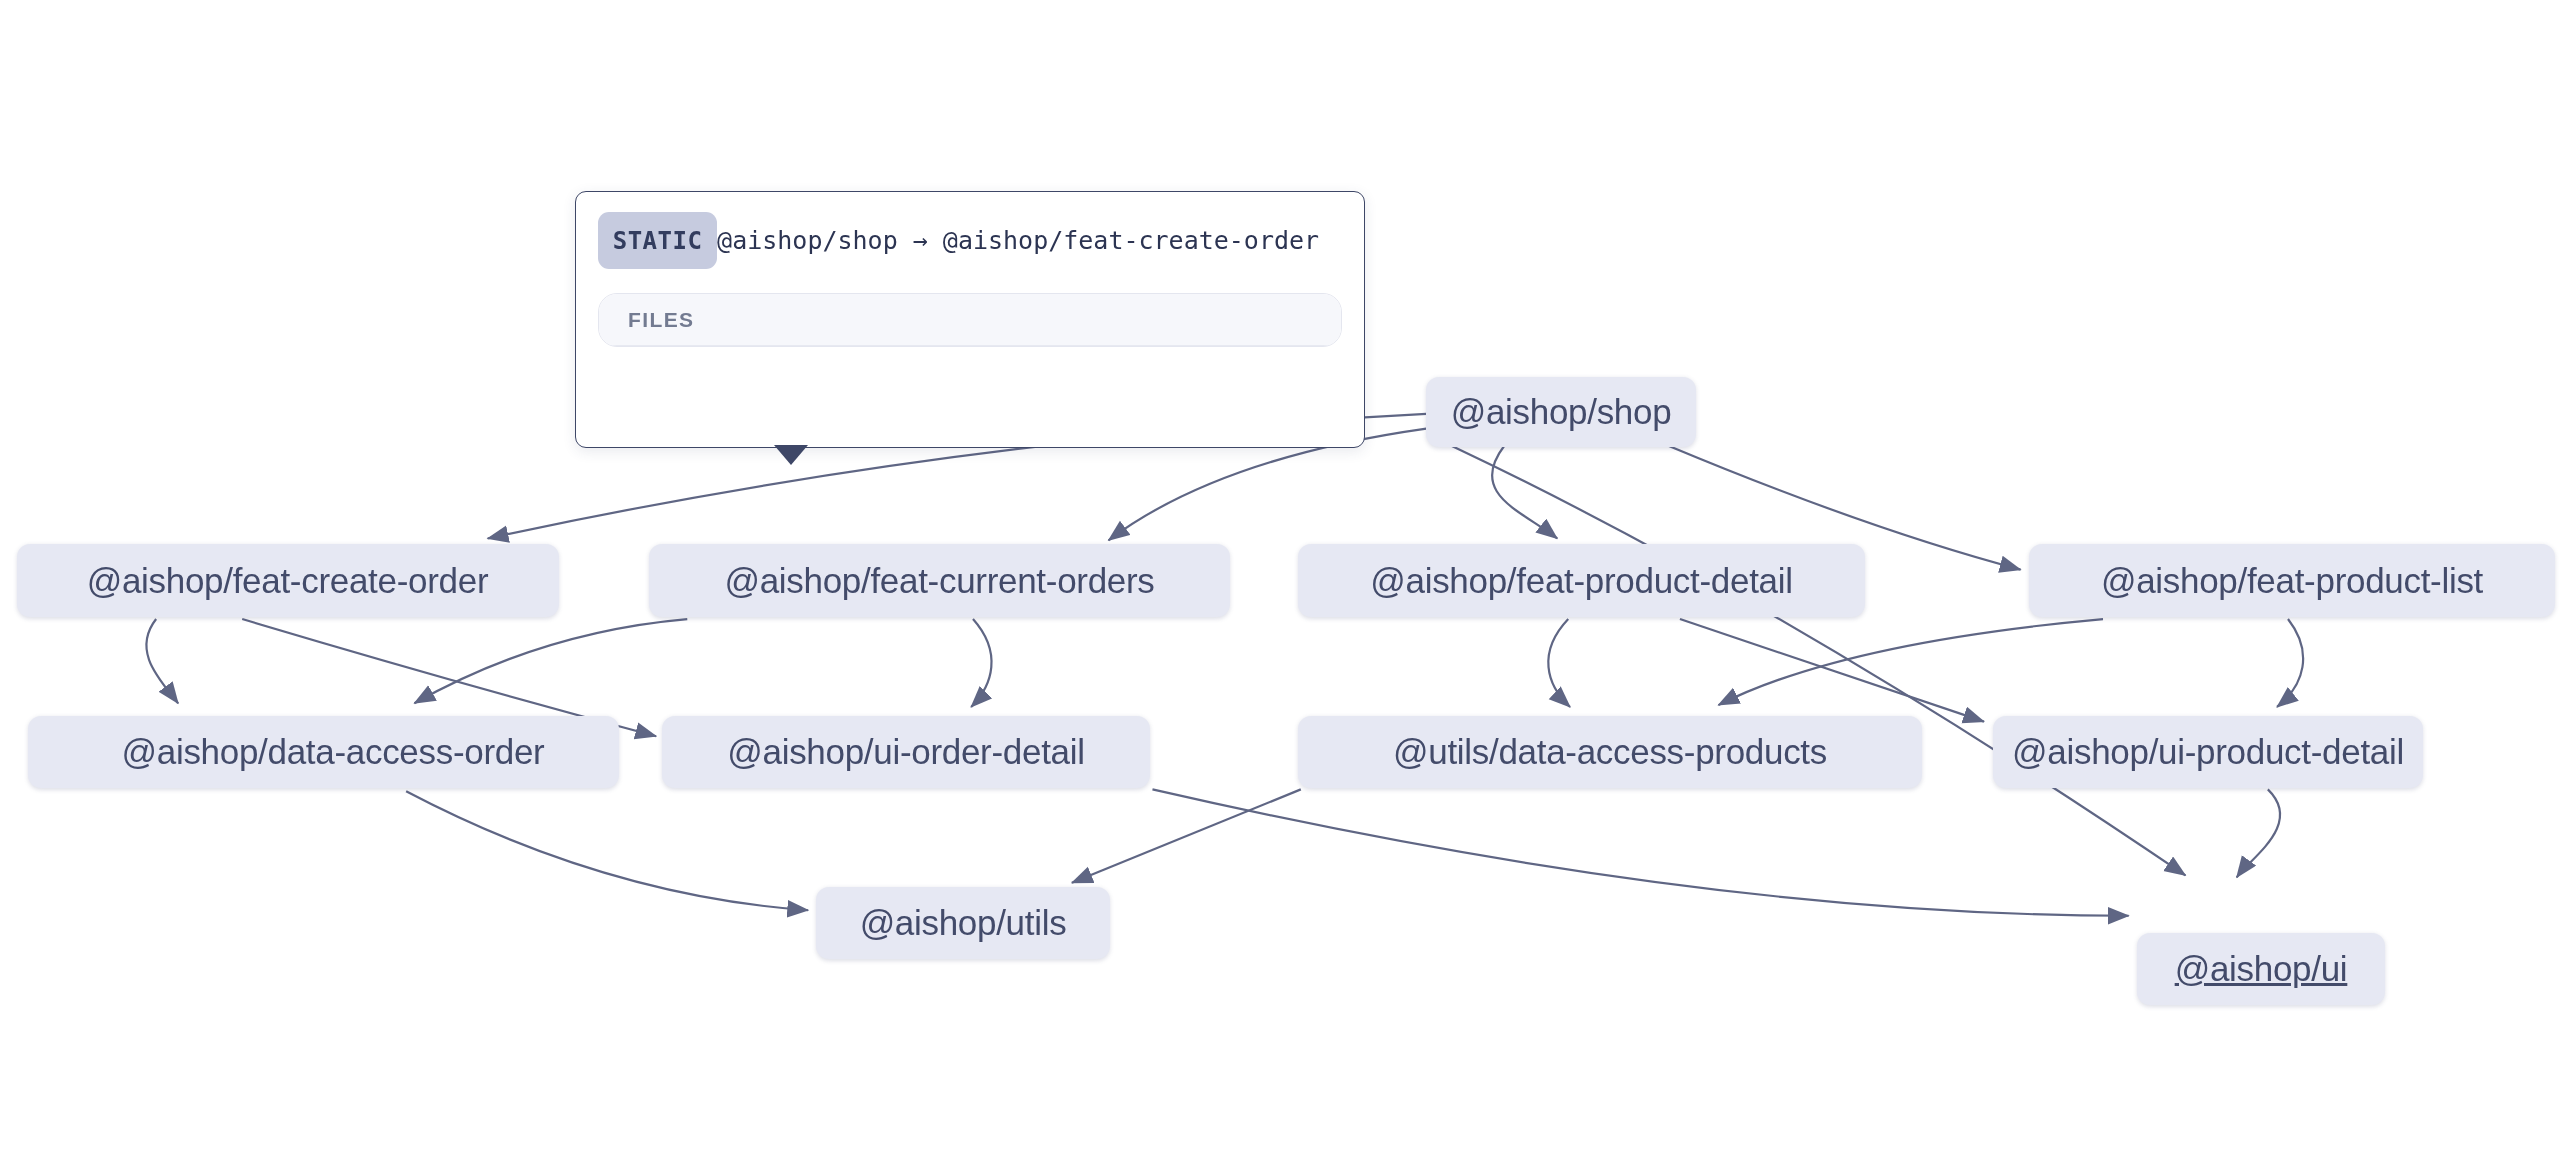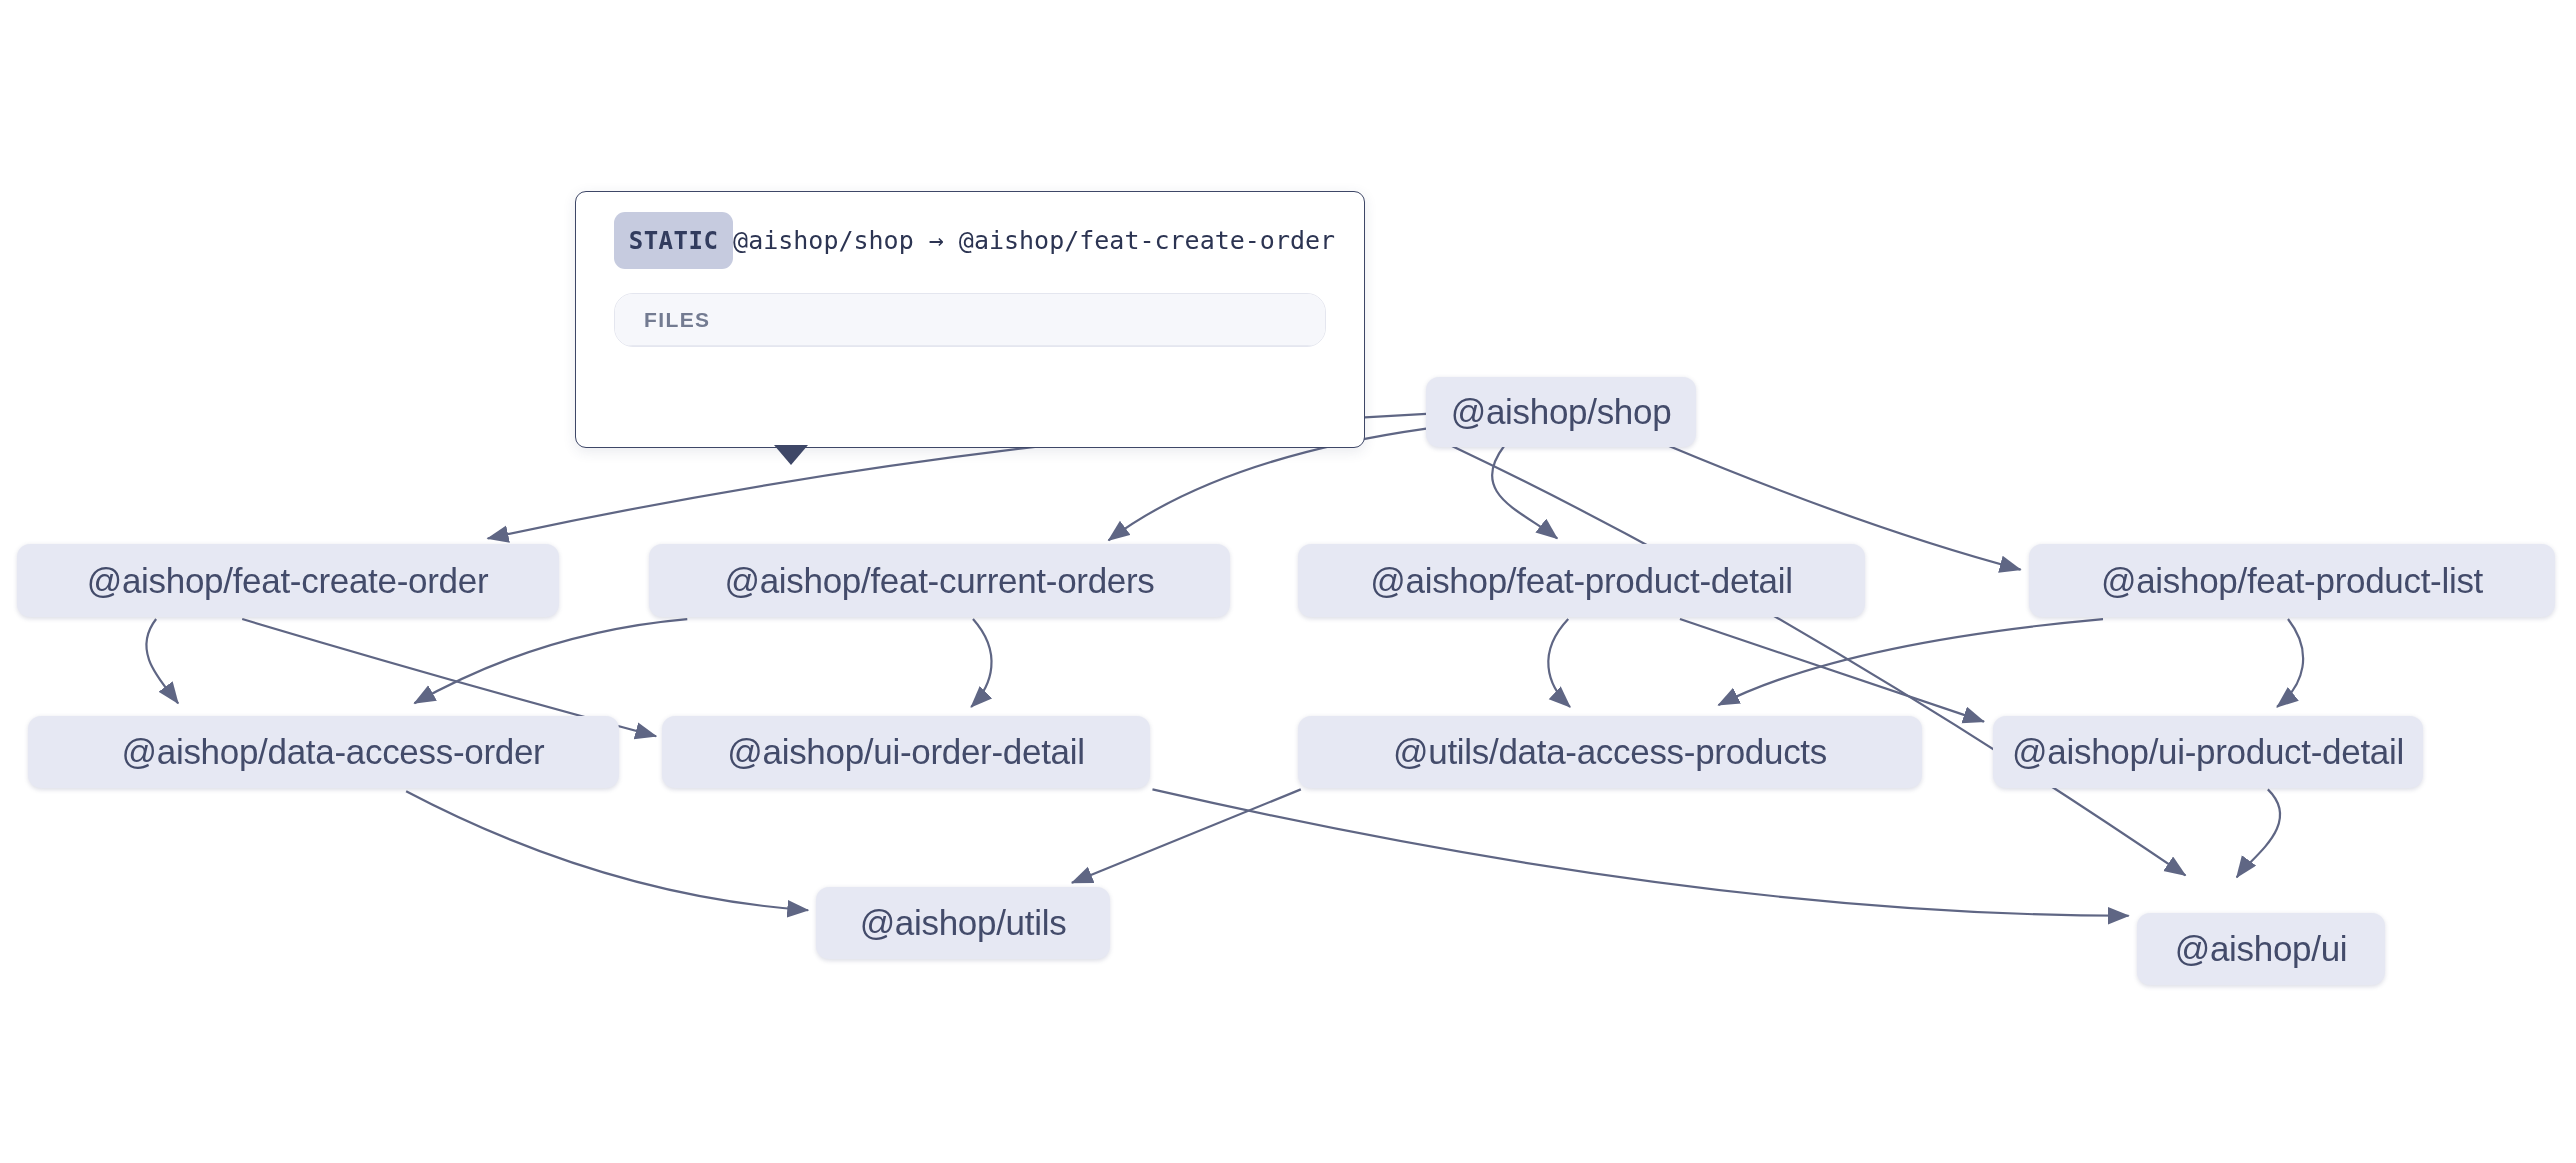--- a/index.html
+++ b/index.html
@@ -29,21 +29,21 @@
   }
 
   
   .tooltip {
     position: absolute; z-index: 10;
     left: 575px; top: 191px; width: 790px; height: 257px;
     box-sizing: border-box;
     background: #ffffff;
     border: 1.8px solid var(--tooltip-border, #3e4767);
     border-radius: 11px;
-    padding: 20px 38px;
+    padding: 20px 22px;
     box-shadow: 0 3.7px 13px rgba(50, 60, 100, 0.10);
   }
   .tt-row { display: flex; align-items: center; }
   .badge {
     display: inline-flex; align-items: center; justify-content: center;
     background: var(--badge-bg, #c6cbdf);
     color: var(--badge-text, #323c5e);
     border-radius: 11px;
     height: 57px; padding: 0 14.7px;
     font-family: "DejaVu Sans Mono", monospace;
@@ -117,21 +117,21 @@
       <div class="node" style="left: 1426px; top: 377px; width: 270px; height: 70px;">@aishop/shop</div>
       <div class="node" style="left: 16.5px; top: 544px; width: 542px; height: 73px;">@aishop/feat-create-order</div>
       <div class="node" style="left: 649px; top: 544px; width: 581px; height: 73px;">@aishop/feat-current-orders</div>
       <div class="node" style="left: 1298px; top: 544px; width: 567px; height: 73px;">@aishop/feat-product-detail</div>
       <div class="node" style="left: 2029px; top: 544px; width: 526px; height: 73px;">@aishop/feat-product-list</div>
       <div class="node" style="left: 27.5px; top: 716px; width: 571px; height: 72px; padding-left: 20px;">@aishop/data-access-order</div>
       <div class="node" style="left: 662px; top: 716px; width: 488px; height: 72px;">@aishop/ui-order-detail</div>
       <div class="node" style="left: 1298px; top: 716px; width: 624px; height: 72px;">@utils/data-access-products</div>
       <div class="node" style="left: 1993px; top: 716px; width: 430px; height: 72px;">@aishop/ui-product-detail</div>
       <div class="node" style="left: 816px; top: 887px; width: 294px; height: 72px;">@aishop/utils</div>
-      <div class="node" style="left: 2137px; top: 913px; width: 248px; height: 72px;">@aishop/ui</div>
+      <div class="node" style="left: 2137px; top: 933px; width: 248px; height: 72px; text-decoration: underline;">@aishop/ui</div>
     </div>
 
   <div class="tooltip">
     <div class="tt-row">
       <span class="badge">STATIC</span>
       <span class="tt-title">@aishop/shop → @aishop/feat-create-order</span>
     </div>
     <div class="files-panel">
       <div class="files-header">FILES</div>
     </div>

